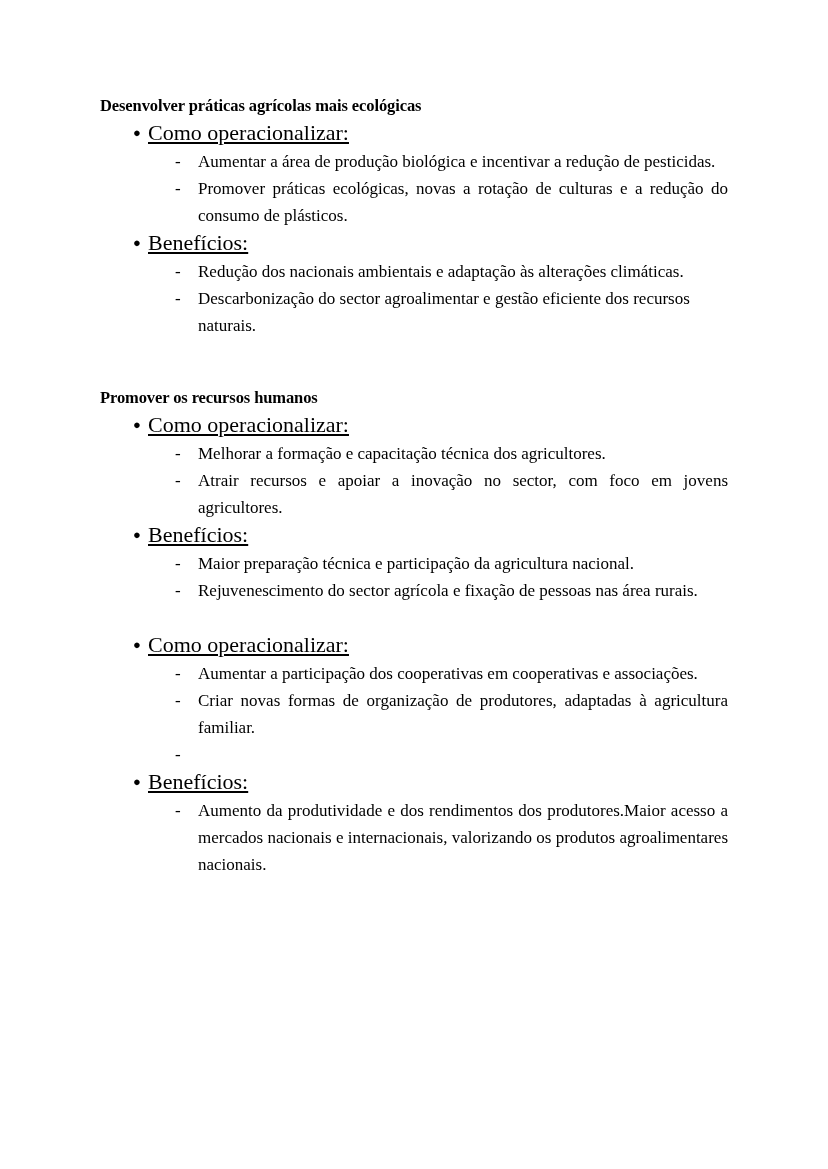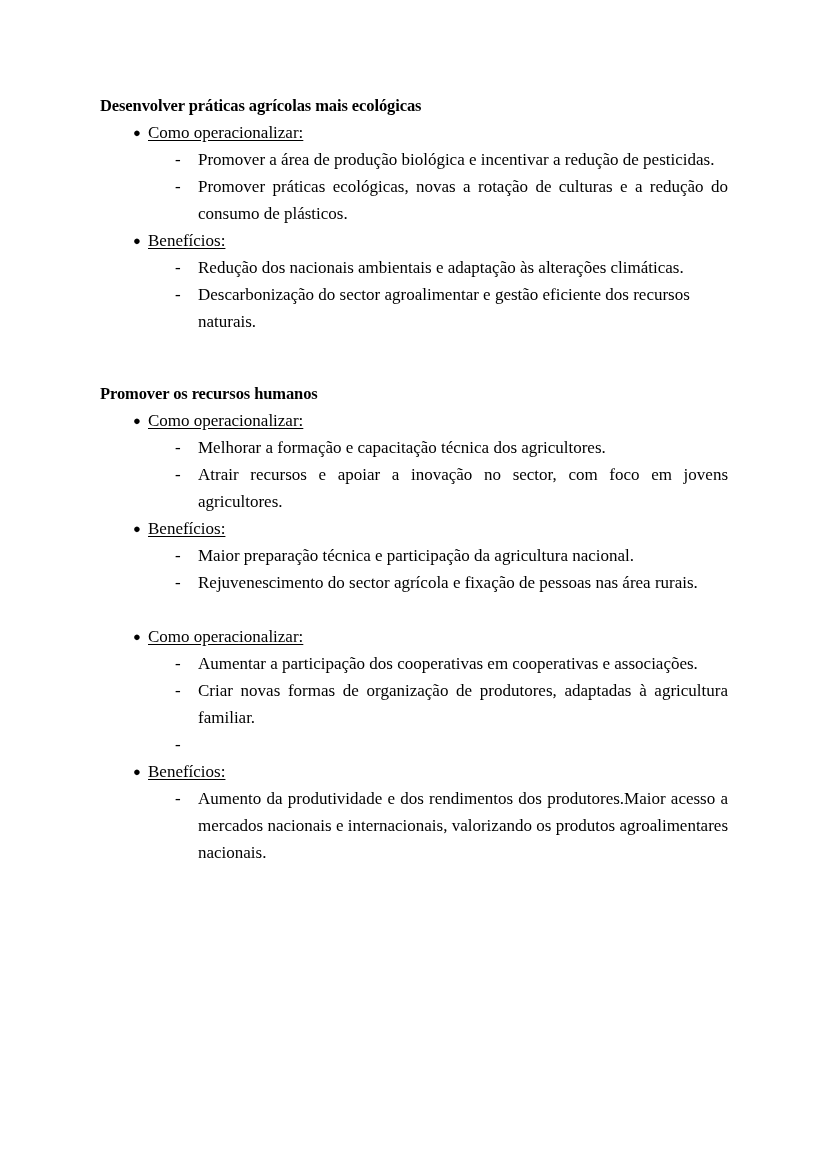--- a/index.html
+++ b/index.html
@@ -50,21 +50,21 @@
   .bullet-item > .disc {
     position: absolute;
     left: 33px;
     top: 0;
     line-height: 27px;
     font-size: 13px;
   }
   .bullet-label {
     text-decoration: underline;
     text-underline-offset: 2px;
-    font-size: 17px;
+    font-size: 22px;
   }
 
   
   .dash-list {
     list-style: none;
     margin: 0;
     padding: 0;
   }
   .dash-item {
     position: relative;
@@ -97,21 +97,21 @@
 
       <ul class="bullet-list">
         <li class="bullet-item">
           <span class="disc">●</span>
           <span class="bullet-label">Como operacionalizar:</span>
         </li>
       </ul>
       <ul class="dash-list">
         <li class="dash-item justify">
           <span class="dash">-</span>
-          <span>Promover a área de produção biológica e incentivar a redução de pesticidas.</span>
+          <span>Aumentar a área de produção biológica e incentivar a redução de pesticidas.</span>
         </li>
         <li class="dash-item justify">
           <span class="dash">-</span>
           <span>Promover práticas ecológicas, novas a rotação de culturas e a redução do consumo de plásticos.</span>
         </li>
       </ul>
 
       <ul class="bullet-list">
         <li class="bullet-item">
           <span class="disc">●</span>

